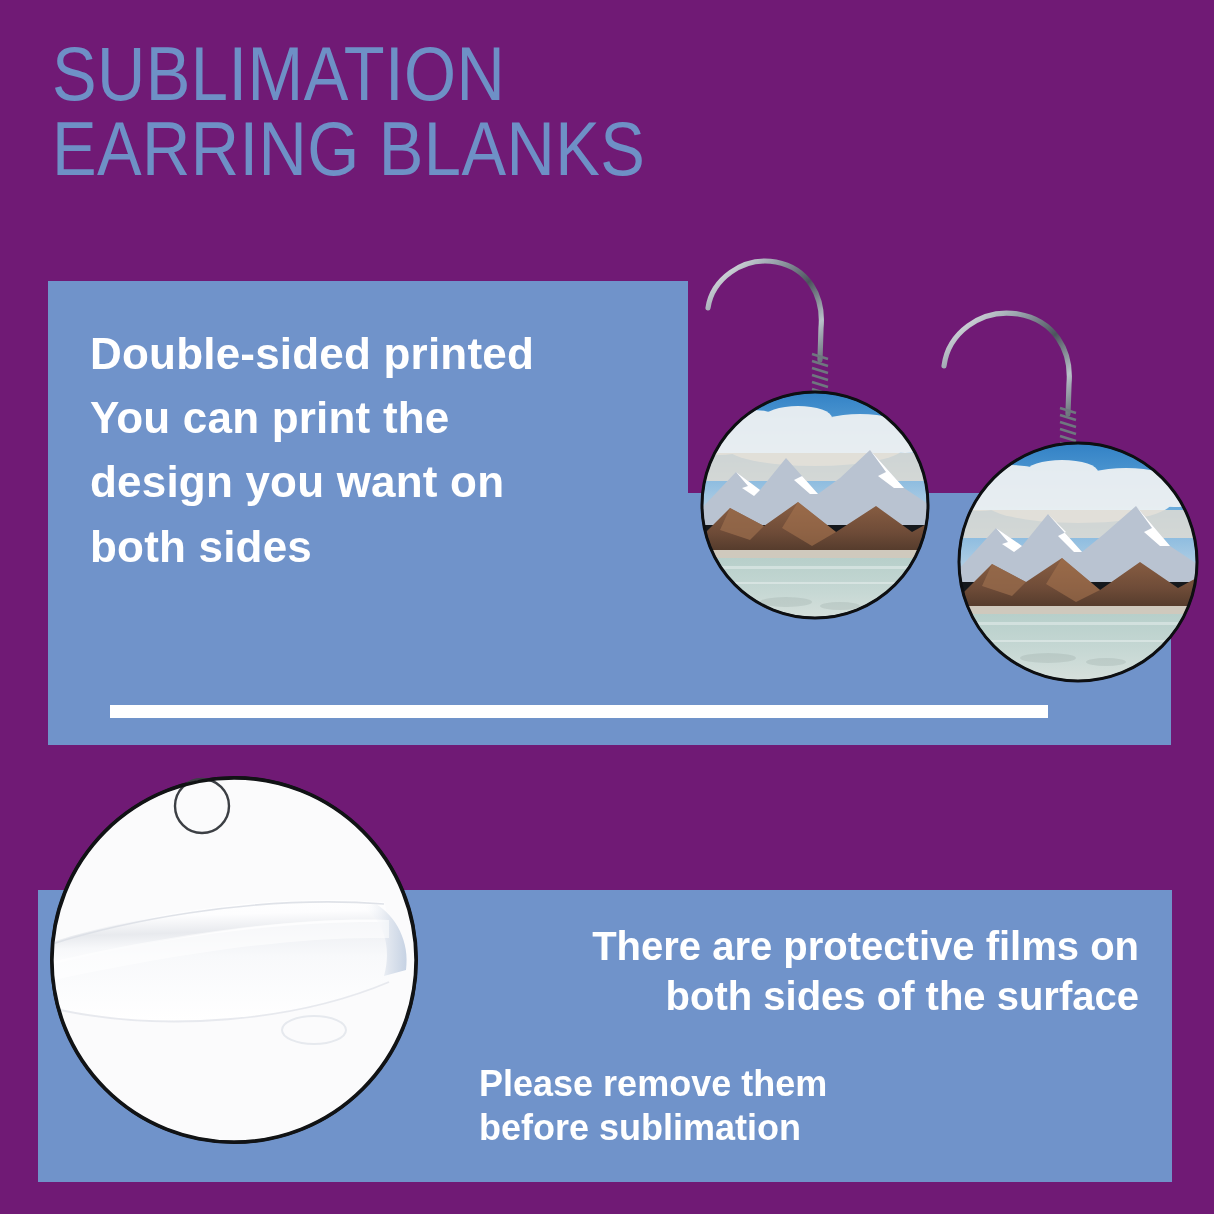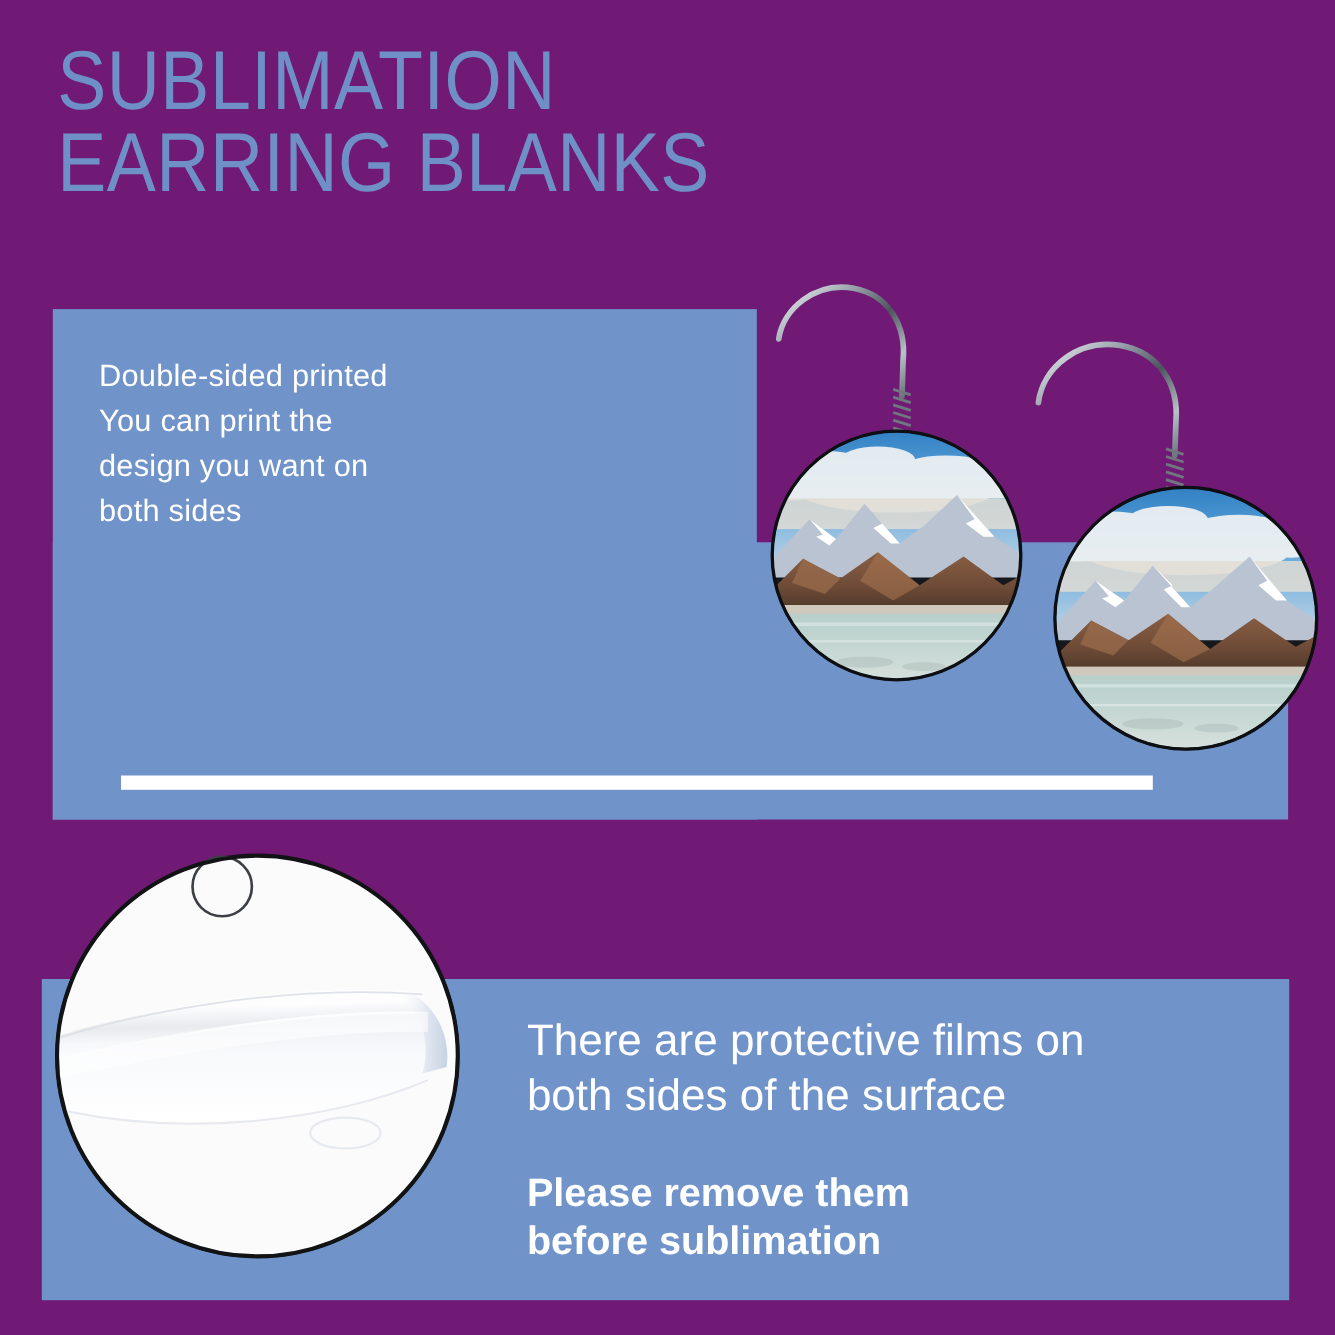--- a/index.html
+++ b/index.html
@@ -71,36 +71,37 @@
     background: #ffffff;
   }
 
   
   .feature-text {
     position: absolute;
     left: 90px;
     top: 322px;
     width: 560px;
     color: #ffffff;
-    font-size: 28px;
+    font-size: 44px;
     line-height: 1.46;
-    font-weight: 400;
+    font-weight: 700;
     letter-spacing: 0.2px;
     white-space: pre-line;
   }
   .film-text {
     position: absolute;
     left: 479px;
     top: 922px;
     width: 660px;
     color: #ffffff;
     font-size: 40px;
     line-height: 1.24;
-    font-weight: 400;
+    font-weight: 700;
     white-space: pre-line;
+    text-align: right;
   }
   .film-text-2 {
     position: absolute;
     left: 479px;
     top: 1062px;
     width: 660px;
     color: #ffffff;
     font-size: 36px;
     line-height: 1.22;
     font-weight: 700;

